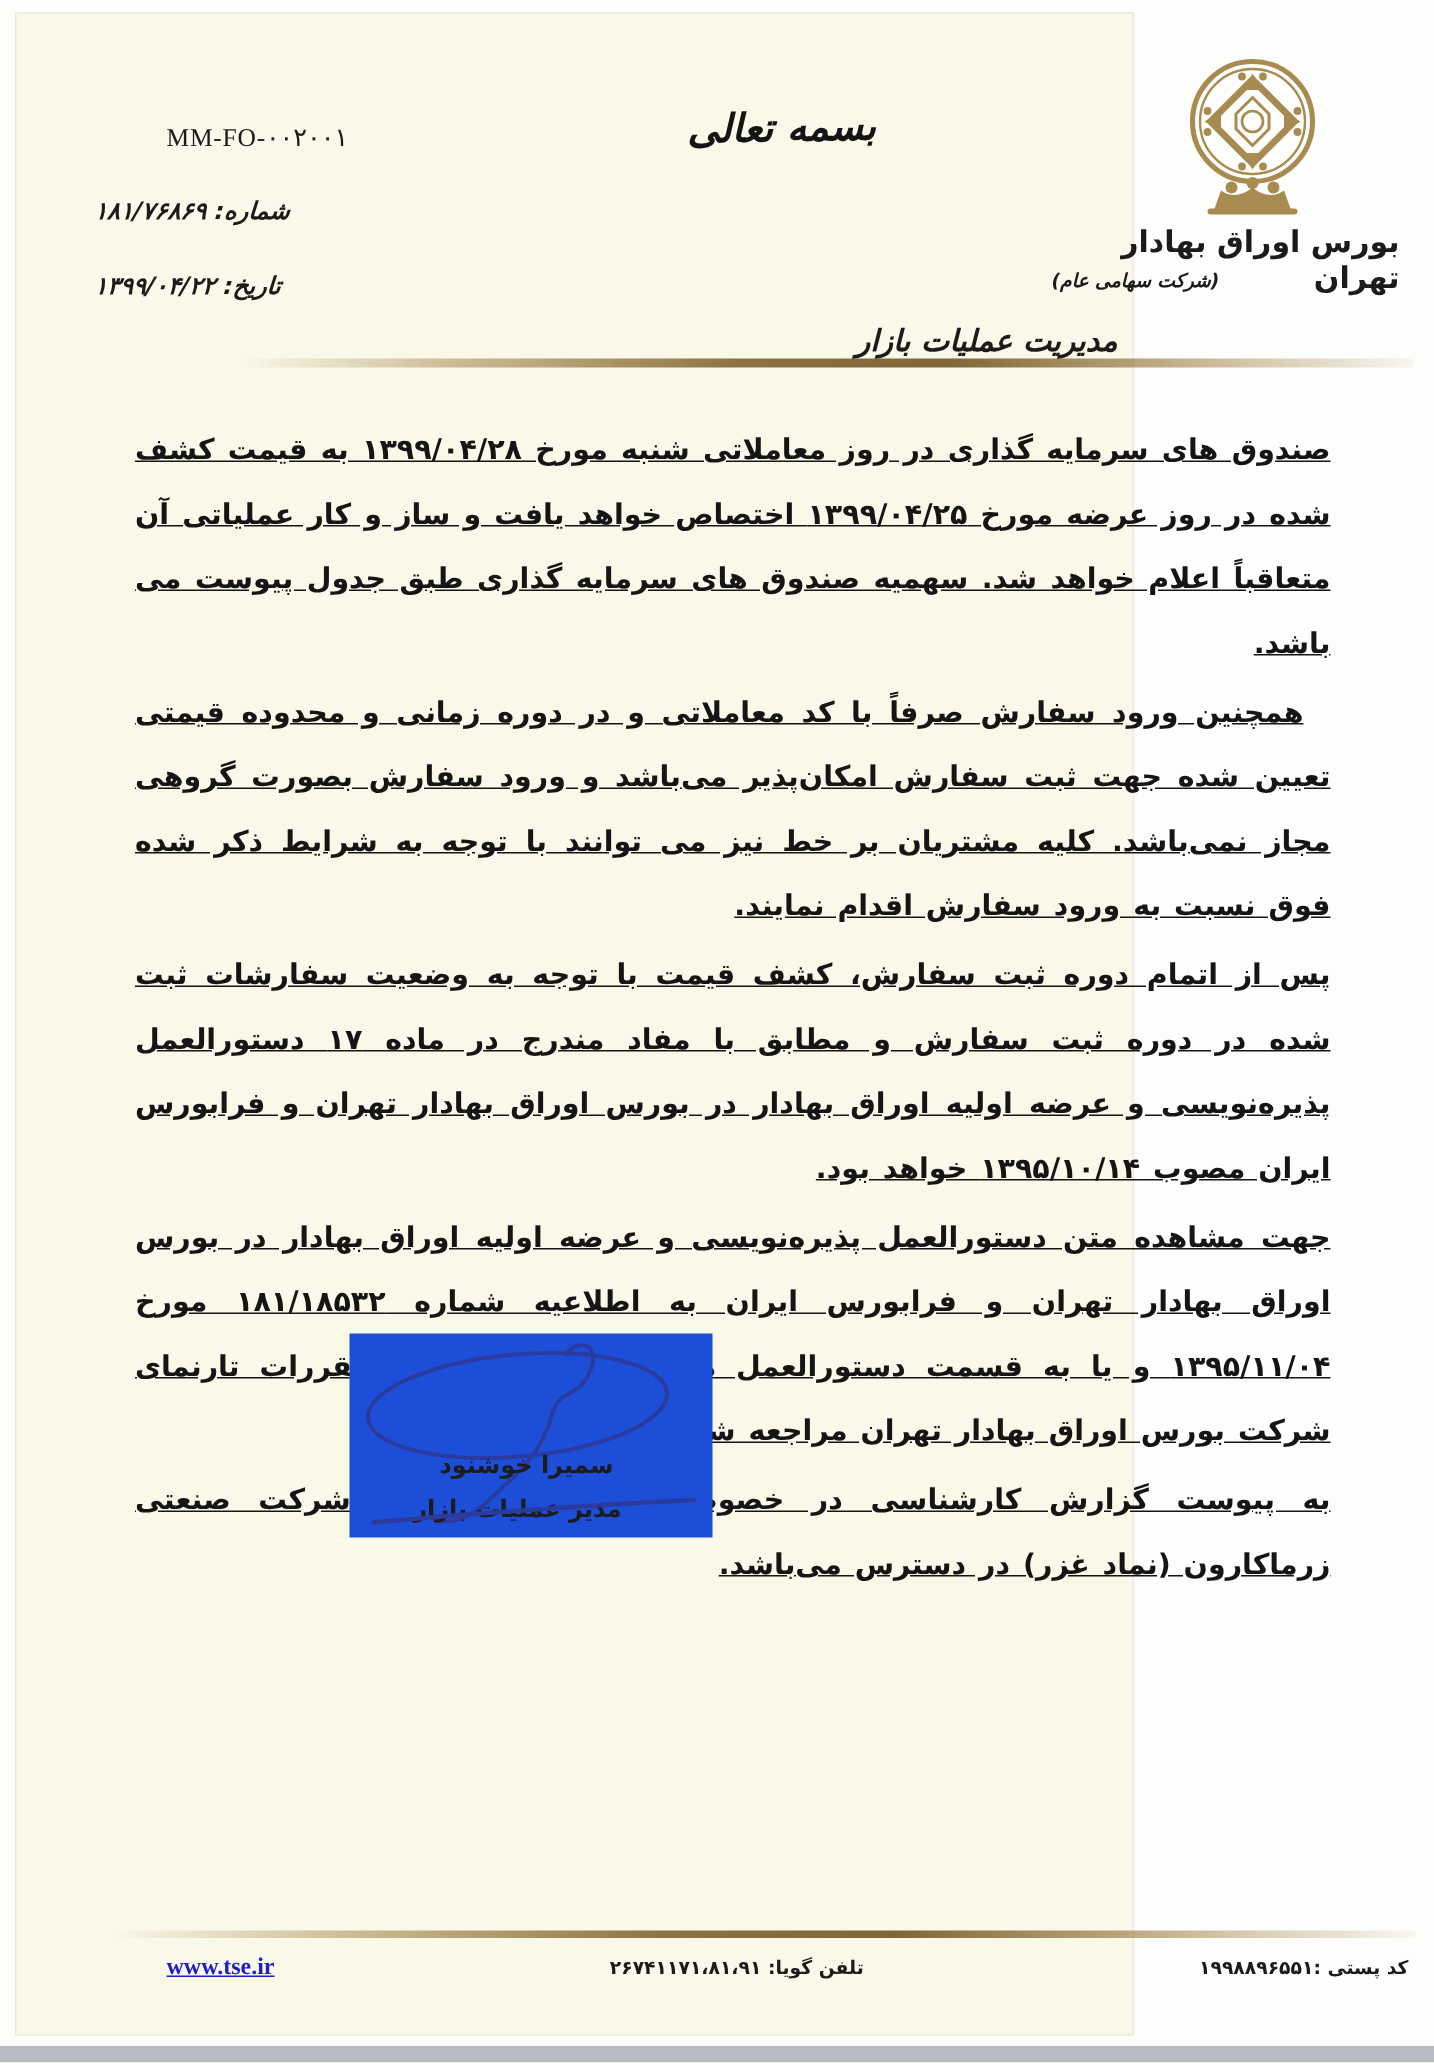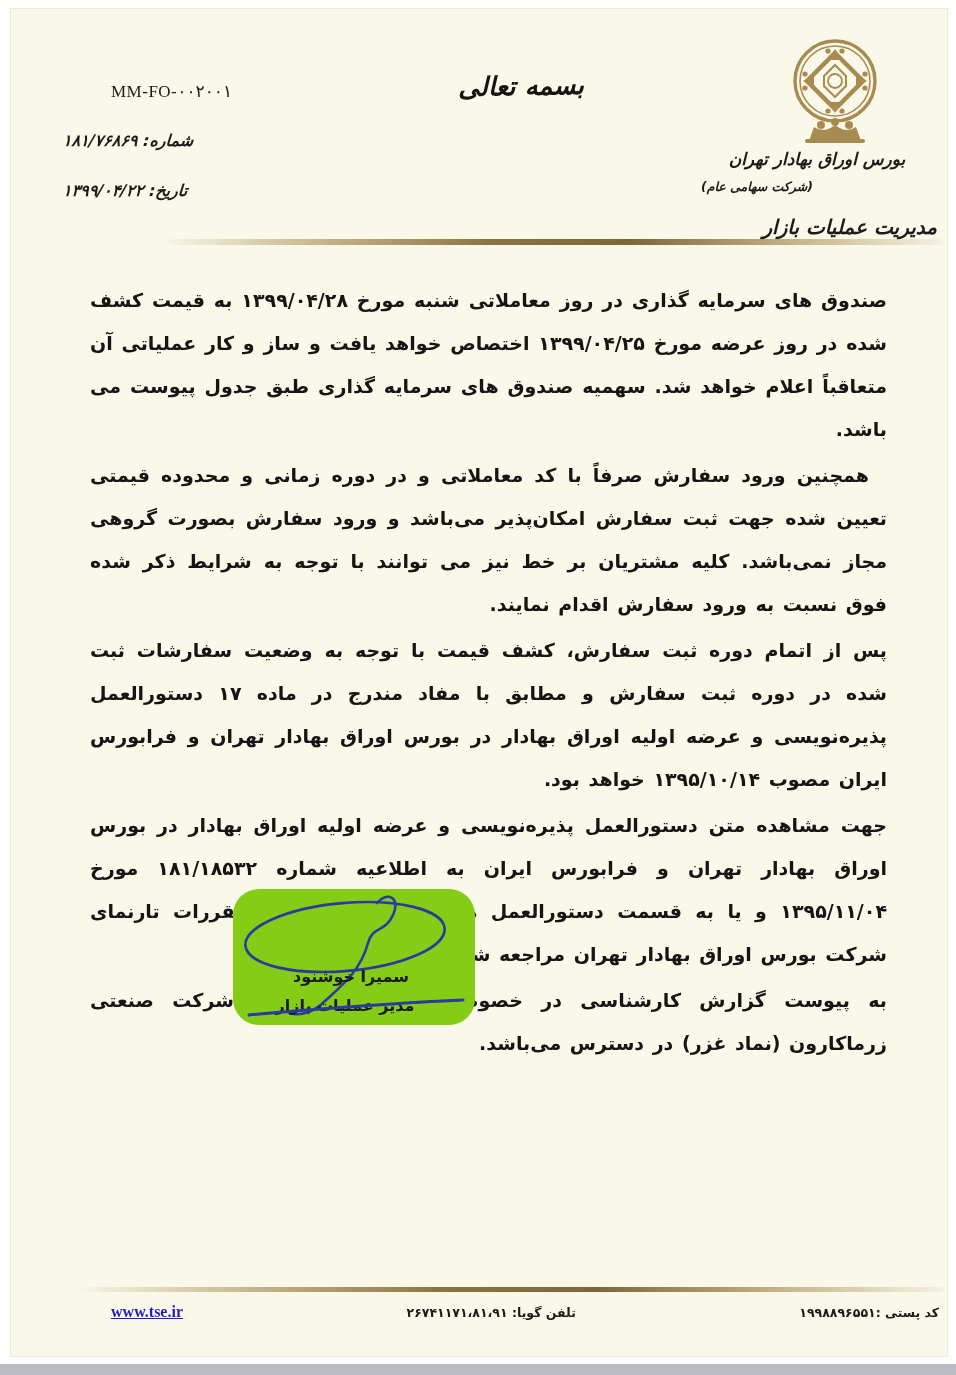--- a/index.html
+++ b/index.html
@@ -2,21 +2,21 @@
 <html lang="fa"><head>
 <meta charset="utf-8">
 <style>
   html,body{margin:0;padding:0;background:#f4f4f4;}
   .scan{
     position:relative;width:956px;height:1375px;margin:0 auto;
     background:#fdfdfc;overflow:hidden;
     font-family:"DejaVu Sans",sans-serif;
   }
   .page{
-    position:absolute;left:10px;top:8px;width:938px;height:1349px;
+    position:absolute;left:10px;top:8px;width:746px;height:1349px;
     background:#FAF8E9;border:1px solid #eceadb;box-sizing:border-box;padding-left:36px;
   }
   .bottom-strip{
     position:absolute;left:0;top:1364px;width:956px;height:11px;
     background:#b9bdc3;
   }
   
   .form-code{
     position:absolute;left:100px;top:72px;
     font-family:"Liberation Serif",serif;font-size:17px;color:#1b1b1b;
@@ -29,22 +29,22 @@
   }
   .ref-number{top:122px;}
   .ref-date{top:172px;}
   .besmele{
     position:absolute;left:390px;top:62px;width:240px;text-align:center;
     font-size:26px;font-style:italic;font-weight:600;color:#141414;
     transform:rotate(-1deg);direction:rtl;
   }
   .logo{position:absolute;left:768px;top:28px;}
   .org-name{
-    position:absolute;left:690px;top:140px;width:232px;text-align:center;
-    font-size:17px;font-weight:700;font-style:italic;color:#1b1b1b;direction:rtl;
+    position:absolute;left:690px;top:140px;width:232px;text-align:right;
+    font-size:20px;font-weight:700;color:#1b1b1b;direction:rtl;
   }
   .org-type{
     position:absolute;left:690px;top:170px;width:232px;text-align:left;
     font-size:12.5px;font-weight:600;font-style:italic;color:#1b1b1b;direction:rtl;
   }
   .dept{
     position:absolute;right:10px;top:206px;
     font-size:20px;font-weight:600;font-style:italic;color:#1b1b1b;direction:rtl;
   }
   .rule{
@@ -60,27 +60,26 @@
   }
   .header-rule{left:150px;top:230px;width:782px;}
   .footer-rule{left:65px;top:1278px;width:868px;height:5px;}
   
   .body{
     position:absolute;left:63px;top:270px;width:813px;
     direction:rtl;text-align:justify;
     font-size:19px;font-weight:700;color:#151515;
     line-height:43px;word-spacing:2px;letter-spacing:.2px;
   }
-  .body p{margin:0 0 3px 16px;}
+  .body p{margin:0 0 3px 16px;text-decoration:underline;}
   .body p.indent{text-indent:18px;}
   
   .signature{
     position:absolute;left:222px;top:880px;width:242px;height:136px;
-    background:#84cc16;
-    border-radius:26px;
+    background:#1d4ed8;
   }
   .signature svg{display:block;}
   .sig-text{font-family:"DejaVu Sans",sans-serif;font-weight:700;fill:#1c1c1c;}
   
   .footer{
     position:absolute;left:100px;top:1294px;width:828px;
     display:flex;direction:rtl;justify-content:space-between;align-items:baseline;
     font-size:12.5px;font-weight:700;color:#1b1b1b;white-space:nowrap;
   }
   .footer .pair span{display:inline;}

